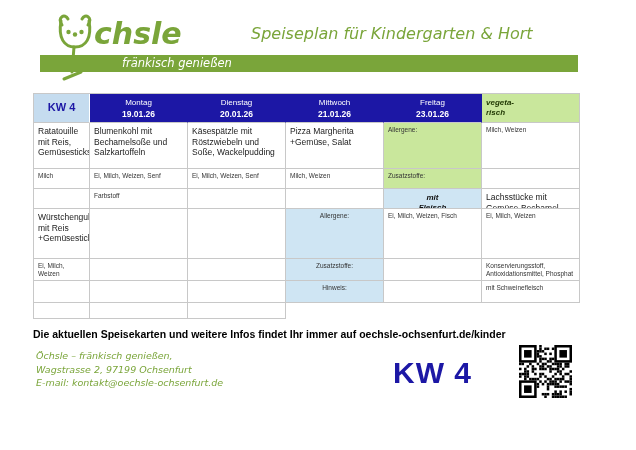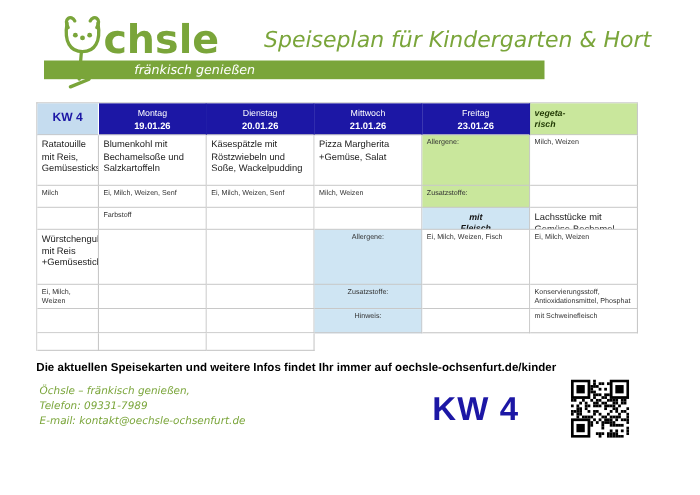--- a/index.html
+++ b/index.html
@@ -5,28 +5,28 @@
   :root{
     --green:#7aa53a; --navy:#1c17a5; --lgreen:#c9e79c; --lblue:#cfe5f3;
     --wblue:#c5dcef; --grid:#c8c8c8;
   }
   *{margin:0;padding:0;box-sizing:border-box;}
   html,body{width:636px;height:450px;}
   body{font-family:"Liberation Sans",sans-serif;background:#fff;position:relative;overflow:hidden;}
   .abs{position:absolute;}
 
   
-  .green-band{left:40px;top:55px;width:455px;height:17px;background:var(--green);}
+  .green-band{left:40px;top:55px;width:538px;height:17px;background:var(--green);}
   .tagline{left:82px;top:0;height:17px;line-height:16px;color:#fff;font-style:italic;
            font-size:11.5px;font-family:"DejaVu Sans",sans-serif;white-space:nowrap;}
-  .logo-word{left:94px;top:16px;font-family:"DejaVu Sans",sans-serif;
-             font-weight:bold;font-size:36px;color:var(--green);}
+  .logo-word{left:94px;top:16px;font-family:"DejaVu Sans",sans-serif;font-style:italic;
+             font-weight:bold;font-size:30px;color:var(--green);}
   .glass{left:52px;top:12px;}
-  .title{left:240px;top:24px;font-family:"DejaVu Sans",sans-serif;font-style:italic;
-         font-size:20px;color:var(--green);white-space:nowrap;}
+  .title{left:251px;top:24px;font-family:"DejaVu Sans",sans-serif;font-style:italic;
+         font-size:16px;color:var(--green);white-space:nowrap;}
 
   
   .menu-table{left:33px;top:93px;width:547px;display:grid;
     grid-template-columns:56px repeat(5,98px);
     grid-template-rows:29px 46px 20px 20px 50px 22px 22px 16px;
     border-left:1px solid var(--grid);border-top:1px solid var(--grid);background:#fff;}
   .cell{border-right:1px solid var(--grid);border-bottom:1px solid var(--grid);overflow:hidden;}
   .week-cell{background:var(--wblue);color:var(--navy);font-weight:bold;font-size:11px;
              text-align:center;line-height:27px;border-right:1px solid #fff;}
   .day-head{background:var(--navy);color:#fff;text-align:center;padding-top:4px;
@@ -152,21 +152,21 @@
     <div class="cell sub"></div>
     <div class="cell sub">mit Schweinefleisch</div>
     <div class="cell sub"></div>
     <div class="cell sub"></div>
     <div class="cell sub"></div>
   </div>
 
 <div class="abs info-line">Die aktuellen Speisekarten und weitere Infos findet Ihr immer auf oechsle-ochsenfurt.de/kinder</div>
 <div class="abs contact">
   <div>Öchsle – fränkisch genießen,</div>
-  <div>Telefon: 09331-7989</div>
+  <div>Wagstrasse 2, 97199 Ochsenfurt</div>
   <div>E-mail: kontakt@oechsle-ochsenfurt.de</div>
 </div>
 <div class="abs kw-big">KW 4</div>
 <svg class="abs qr" id="qr" width="53" height="53" viewBox="0 0 52.5 52.5">
     <rect x="0" y="0" width="52.5" height="52.5" fill="#fff"></rect>
     <rect x="0" y="0" width="17.5" height="17.5" fill="#000"></rect>
     <rect x="2.5" y="2.5" width="12.5" height="12.5" fill="#fff"></rect>
     <rect x="5" y="5" width="7.5" height="7.5" fill="#000"></rect>
     <rect x="35" y="0" width="17.5" height="17.5" fill="#000"></rect>
     <rect x="37.5" y="2.5" width="12.5" height="12.5" fill="#fff"></rect>

